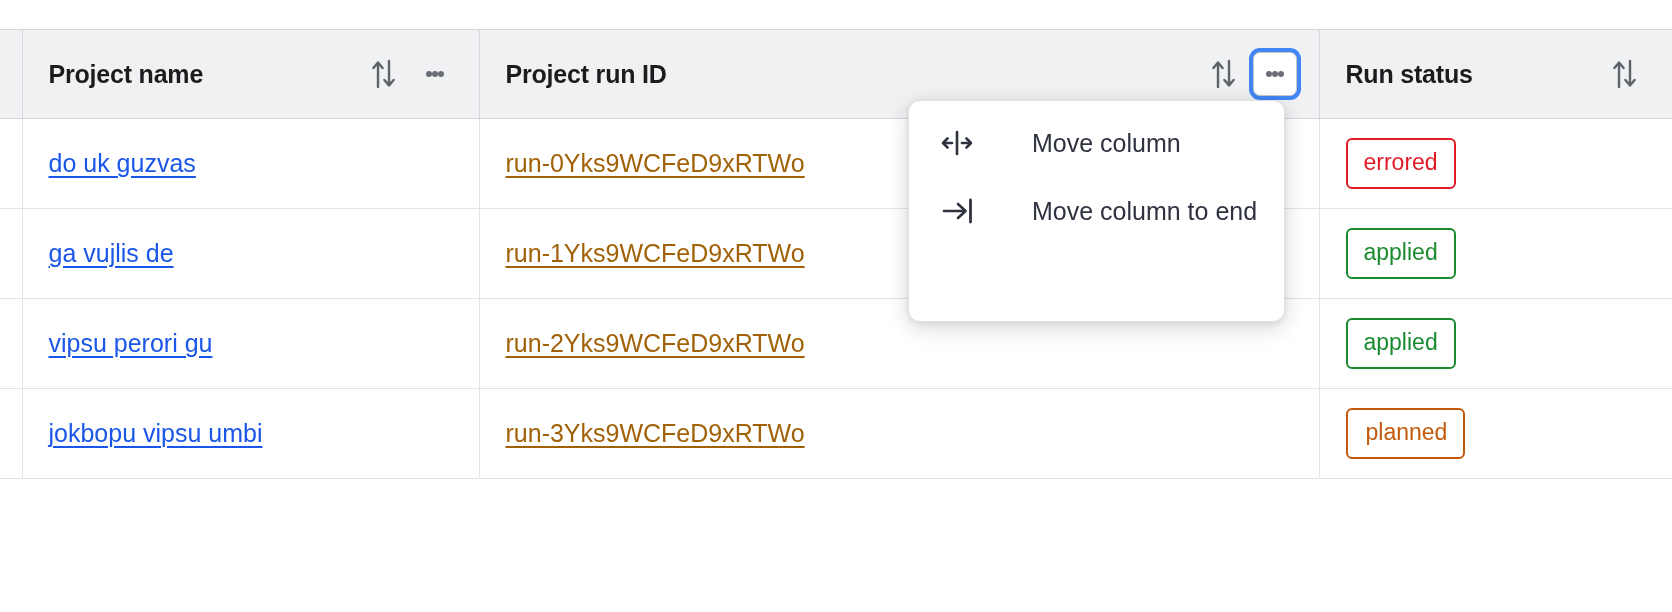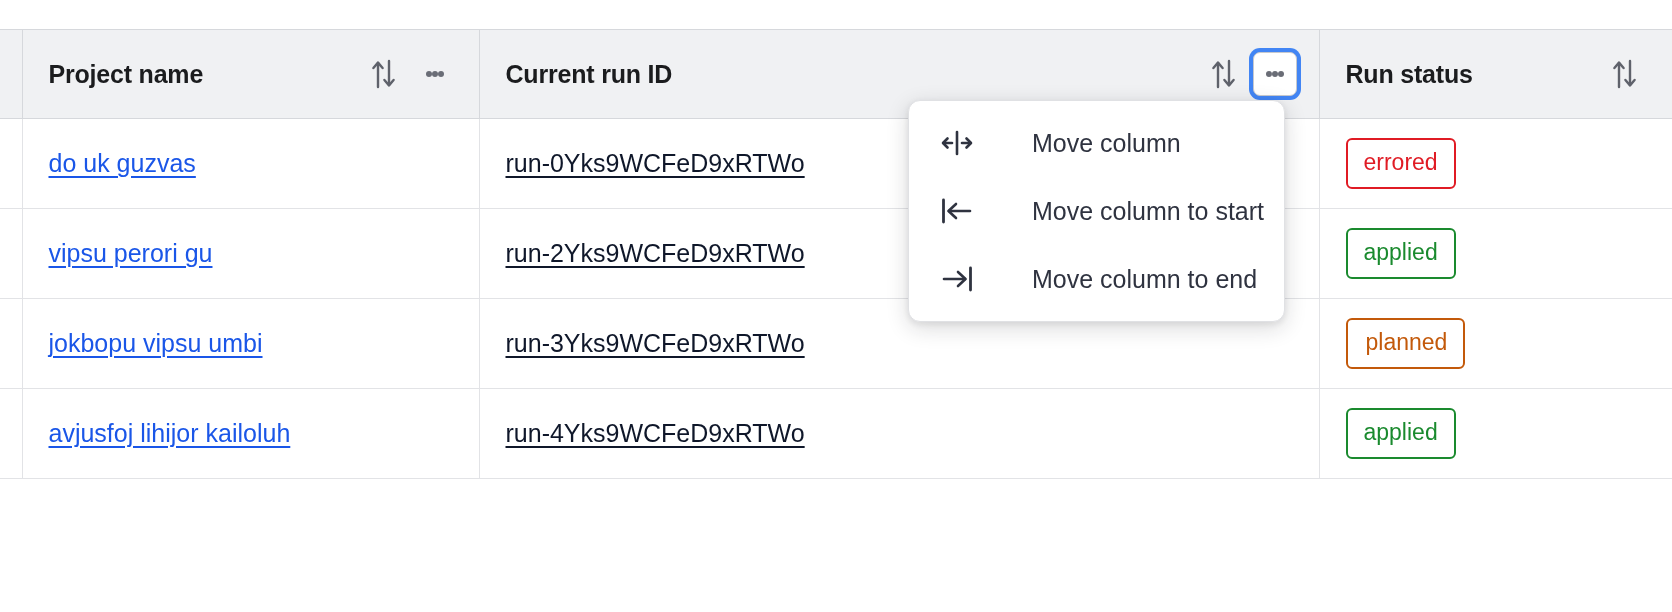--- a/index.html
+++ b/index.html
@@ -122,21 +122,21 @@
 
   .cell-link {
     font-size: 25px;
     color: #1a56e8;
     text-decoration: underline;
     text-underline-offset: 4px;
     text-decoration-thickness: 2px;
     cursor: pointer;
     white-space: nowrap;
   }
-  .cell-link.runid { color: #0f172a; }
+  .cell-link.runid { color: #a16207; }
 
   
   .badge {
     display: inline-block;
     font-size: 23px;
     line-height: 1;
     padding: 11px 16px 13px 16px;
     border-radius: 6px;
     border: 2px solid currentColor;
     white-space: nowrap;
@@ -214,21 +214,21 @@
                 <span class="dot"></span>
                 <span class="dot"></span>
                 <span class="dot"></span>
               </button>
             </span>
           </div>
         </th>
 
         <th>
           <div class="th-inner">
-            <span class="th-label">Current run ID</span>
+            <span class="th-label">Project run ID</span>
             <span class="th-tools">
               <span class="sort-icon">
                 <svg width="30" height="34" viewBox="0 0 30 34" fill="none">
                   <path d="M9 30 L9 6" stroke="#5f626b" stroke-width="2.4" stroke-linecap="round"></path>
                   <path d="M4.4 11 L9 5.6 L13.6 11" stroke="#5f626b" stroke-width="2.4" stroke-linecap="round" stroke-linejoin="round" fill="none"></path>
                   <path d="M20 4 L20 28" stroke="#5f626b" stroke-width="2.4" stroke-linecap="round"></path>
                   <path d="M15.4 23 L20 28.4 L24.6 23" stroke="#5f626b" stroke-width="2.4" stroke-linecap="round" stroke-linejoin="round" fill="none"></path>
                 </svg>
               </span>
               <button class="kebab-btn focused">
@@ -267,81 +267,71 @@
         <td>
           <span class="cell-link runid">run-0Yks9WCFeD9xRTWo</span>
         </td>
         <td class="td-status">
           <span class="badge" style="color: rgb(224, 27, 36);">errored</span>
         </td>
       </tr>
       <tr>
         <td class="td-check"></td>
         <td>
-          <span class="cell-link">vipsu perori gu</span>
-        </td>
-        <td>
-          <span class="cell-link runid">run-2Yks9WCFeD9xRTWo</span>
+          <span class="cell-link">ga vujlis de</span>
+        </td>
+        <td>
+          <span class="cell-link runid">run-1Yks9WCFeD9xRTWo</span>
         </td>
         <td class="td-status">
           <span class="badge" style="color: rgb(26, 138, 46);">applied</span>
         </td>
       </tr>
       <tr>
         <td class="td-check"></td>
         <td>
+          <span class="cell-link">vipsu perori gu</span>
+        </td>
+        <td>
+          <span class="cell-link runid">run-2Yks9WCFeD9xRTWo</span>
+        </td>
+        <td class="td-status">
+          <span class="badge" style="color: rgb(26, 138, 46);">applied</span>
+        </td>
+      </tr>
+      <tr>
+        <td class="td-check"></td>
+        <td>
           <span class="cell-link">jokbopu vipsu umbi</span>
         </td>
         <td>
           <span class="cell-link runid">run-3Yks9WCFeD9xRTWo</span>
         </td>
         <td class="td-status">
           <span class="badge" style="color: rgb(195, 89, 10); padding-left: 18px;">planned</span>
-        </td>
-      </tr>
-      <tr>
-        <td class="td-check"></td>
-        <td>
-          <span class="cell-link">avjusfoj lihijor kailoluh</span>
-        </td>
-        <td>
-          <span class="cell-link runid">run-4Yks9WCFeD9xRTWo</span>
-        </td>
-        <td class="td-status">
-          <span class="badge" style="color: rgb(26, 138, 46);">applied</span>
         </td>
       </tr>
     </tbody>
   </table>
 
   <div class="menu-panel">
 
     <div class="menu-item">
       <span class="menu-icon">
         <svg width="36" height="30" viewBox="0 0 36 30" fill="none">
           <path d="M18 4 L18 26" stroke="#2f3340" stroke-width="2.6" stroke-linecap="round"></path>
           <path d="M13 15 L4.5 15" stroke="#2f3340" stroke-width="2.6" stroke-linecap="round"></path>
           <path d="M8.5 10.5 L4 15 L8.5 19.5" stroke="#2f3340" stroke-width="2.6" stroke-linecap="round" stroke-linejoin="round" fill="none"></path>
           <path d="M23 15 L31.5 15" stroke="#2f3340" stroke-width="2.6" stroke-linecap="round"></path>
           <path d="M27.5 10.5 L32 15 L27.5 19.5" stroke="#2f3340" stroke-width="2.6" stroke-linecap="round" stroke-linejoin="round" fill="none"></path>
         </svg>
       </span>
       <span class="menu-label">Move column</span>
     </div>
 
-    <div class="menu-item">
-      <span class="menu-icon">
-        <svg width="36" height="30" viewBox="0 0 36 30" fill="none">
-          <path d="M4.5 4 L4.5 26" stroke="#2f3340" stroke-width="2.8" stroke-linecap="round"></path>
-          <path d="M31 15 L10 15" stroke="#2f3340" stroke-width="2.6" stroke-linecap="round"></path>
-          <path d="M17 8 L9.5 15 L17 22" stroke="#2f3340" stroke-width="2.6" stroke-linecap="round" stroke-linejoin="round" fill="none"></path>
-        </svg>
-      </span>
-      <span class="menu-label">Move column to start</span>
-    </div>
 
     <div class="menu-item">
       <span class="menu-icon">
         <svg width="36" height="30" viewBox="0 0 36 30" fill="none">
           <path d="M31.5 4 L31.5 26" stroke="#2f3340" stroke-width="2.8" stroke-linecap="round"></path>
           <path d="M5 15 L26 15" stroke="#2f3340" stroke-width="2.6" stroke-linecap="round"></path>
           <path d="M19 8 L26.5 15 L19 22" stroke="#2f3340" stroke-width="2.6" stroke-linecap="round" stroke-linejoin="round" fill="none"></path>
         </svg>
       </span>
       <span class="menu-label">Move column to end</span>

